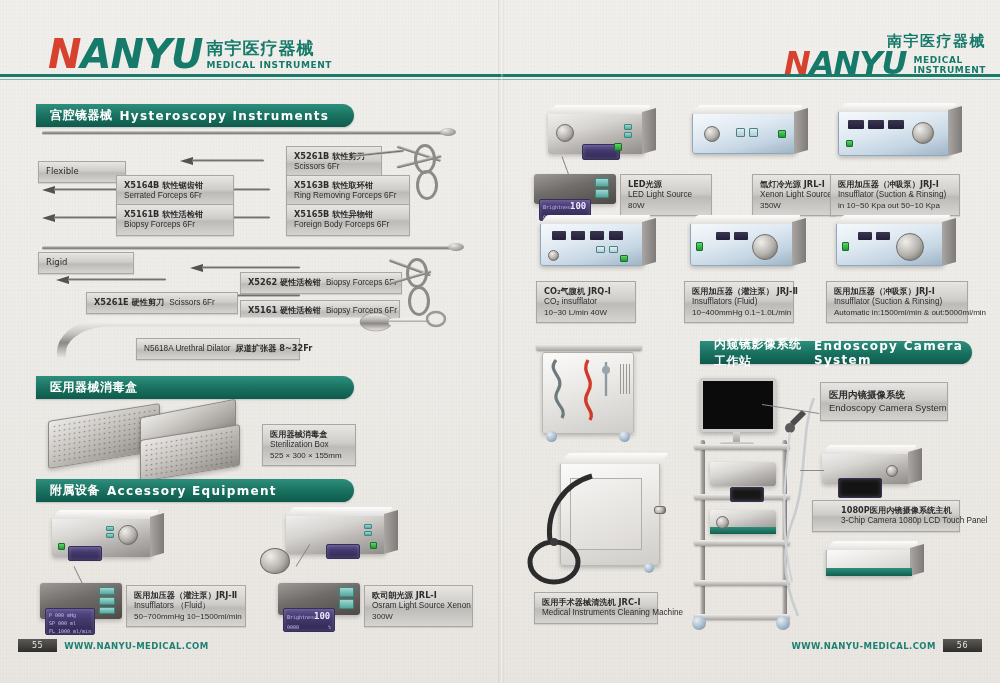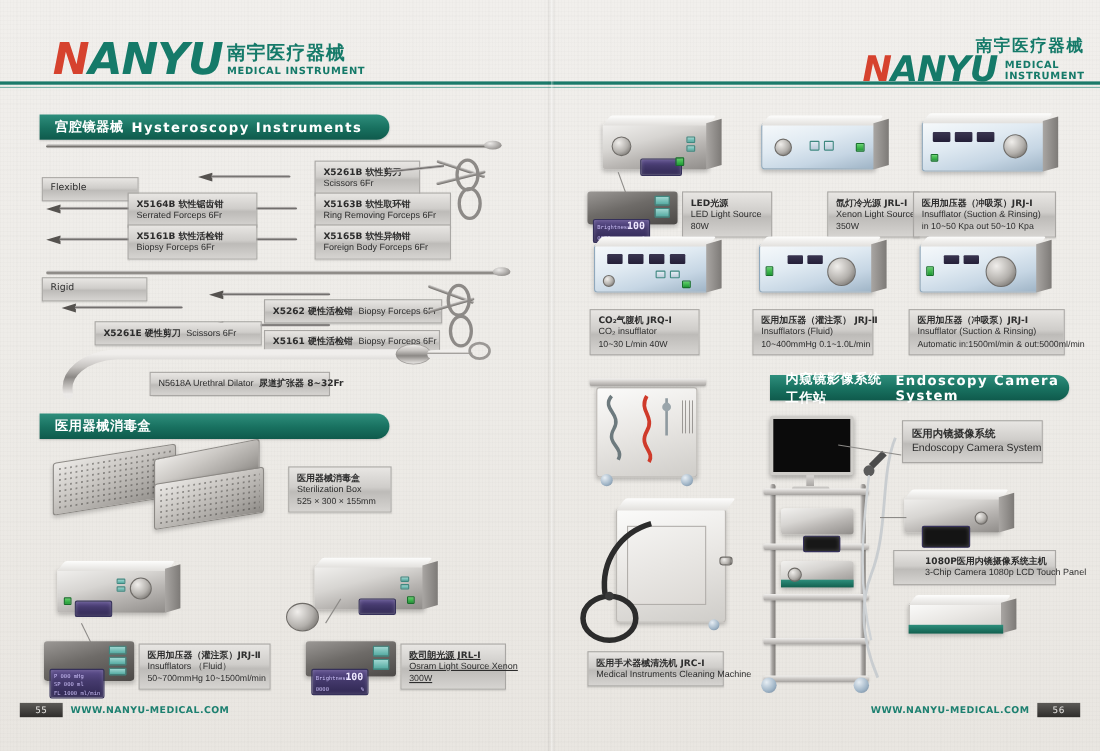--- a/index.html
+++ b/index.html
@@ -366,20 +366,24 @@
     <div class="tray-face"></div>
     <div class="perf"></div>
   </div>
 
   <div class="plate" style="left:262px; top:424px; width:94px;">
     <div class="cn">医用器械消毒盒</div>
     <div class="en">Sterilization Box</div>
     <div class="sub">525 × 300 × 155mm</div>
   </div>
 
+  <div class="banner" style="left:36px; top:479px; width:318px;">
+    <span class="b-cn">附属设备</span>
+    <span class="b-en">Accessory Equipment</span>
+  </div>
 
   <div class="device" style="left:52px; top:517px; width:100px; height:40px;">
     <div class="dev-body dev-grey"></div>
     <div class="dev-top"></div>
     <div class="dev-side"></div>
     <div class="lcd" style="left:16px; top:8px; width:34px; height:15px;"></div>
     <div class="btn-sq" style="left:54px; top:9px; width:8px; height:5px;"></div>
     <div class="btn-sq" style="left:54px; top:16px; width:8px; height:5px;"></div>
     <div class="knob" style="left:66px; top:8px; width:20px; height:20px;"></div>
     <div class="btn-green" style="left:6px; top:26px; width:7px; height:7px;"></div>
@@ -421,21 +425,21 @@
     <div class="lcd" style="left:5px; top:4px; width:52px; height:24px;">
       <div class="lcd-txt" style="left:3px; top:5px;">Brightness</div>
       <div class="lcd-big" style="left:30px; top:2px;">100</div>
       <div class="lcd-txt" style="left:3px; top:15px;">0000</div>
       <div class="lcd-txt" style="left:44px; top:15px;">%</div>
     </div>
     <div class="btn-sq" style="left:61px; top:4px; width:15px; height:10px;"></div>
     <div class="btn-sq" style="left:61px; top:16px; width:15px; height:10px;"></div>
   </div>
 
-  <div class="plate" style="left:364px; top:585px; width:96px;text-decoration:underline;">
+  <div class="plate" style="left:364px; top:585px; width:109px;">
     <div class="cn">欧司朗光源 JRL-Ⅰ</div>
     <div class="en">Osram Light Source Xenon</div>
     <div class="sub">300W</div>
   </div>
 
   <div class="device" style="left:548px; top:112px; width:96px; height:42px;">
     <div class="dev-body dev-grey"></div>
     <div class="dev-top"></div>
     <div class="dev-side"></div>
     <div class="knob" style="left:8px; top:12px; width:18px; height:18px;"></div>
@@ -451,21 +455,21 @@
     <div class="lcd" style="left:5px; top:4px; width:52px; height:22px;">
       <div class="lcd-txt" style="left:3px; top:4px;">Brightness</div>
       <div class="lcd-big" style="left:30px; top:1px;">100</div>
       <div class="lcd-txt" style="left:3px; top:14px;">0000</div>
       <div class="lcd-txt" style="left:44px; top:14px;">%</div>
     </div>
     <div class="btn-sq" style="left:61px; top:4px; width:14px; height:9px;"></div>
     <div class="btn-sq" style="left:61px; top:15px; width:14px; height:9px;"></div>
   </div>
 
-  <div class="plate" style="left:620px; top:174px; width:82px;">
+  <div class="plate" style="left:620px; top:174px; width:92px;">
     <div class="cn">LED光源</div>
     <div class="en">LED Light Source</div>
     <div class="sub">80W</div>
   </div>
 
   <div class="device" style="left:692px; top:112px; width:104px; height:42px;">
     <div class="dev-body dev-blue"></div>
     <div class="dev-top"></div>
     <div class="dev-side"></div>
     <div class="knob" style="left:12px; top:14px; width:16px; height:16px;"></div>

